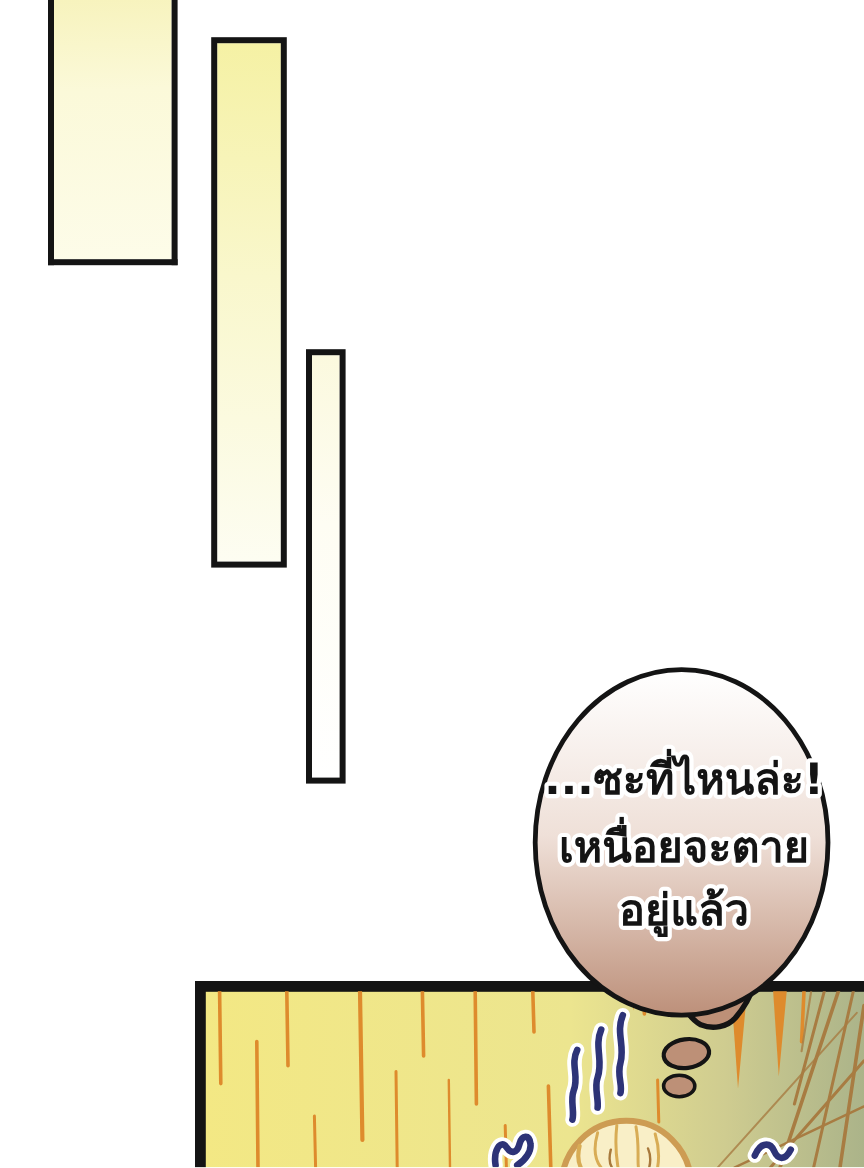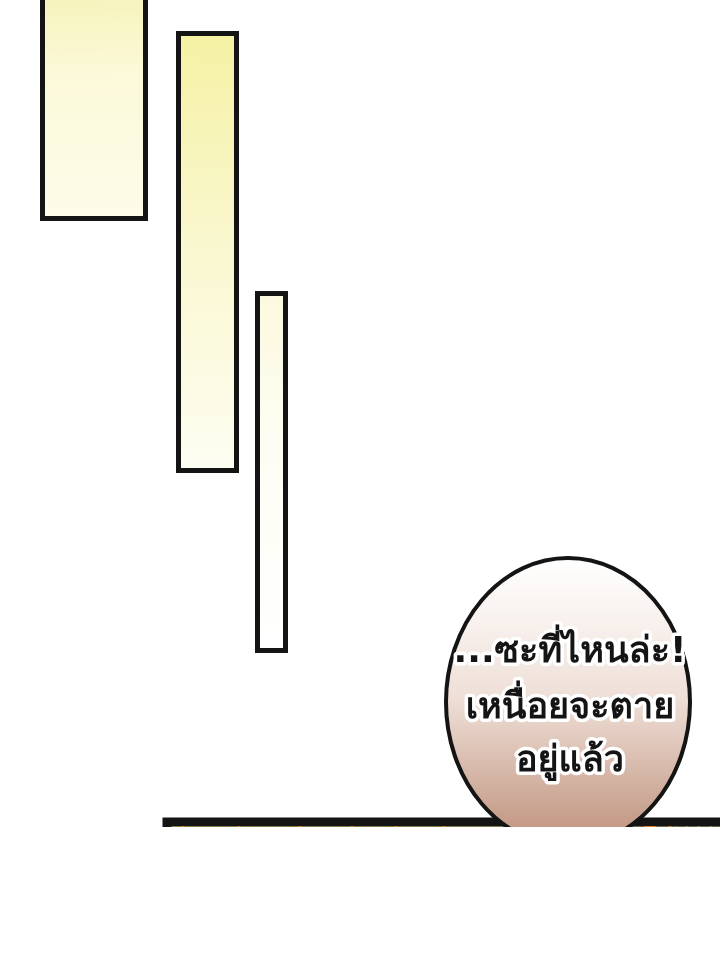--- a/index.html
+++ b/index.html
@@ -1,17 +1,17 @@
 <!DOCTYPE html>
 <html><head>
 <meta charset="utf-8">
 <style>
   html,body{margin:0;padding:0;background:#fff;}
   .page{
-    position:relative;width:720px;height:827px;overflow:hidden;
+    position:relative;width:720px;height:973px;overflow:hidden;
     background:#ffffff;
     font-family:"DejaVu Sans", sans-serif;
   }
   .gutter-rect{
     position:absolute;box-sizing:border-box;border:5px solid #141414;
   }
   #gutter1{
     left:40px;top:0;width:108px;height:221px;border-top:none;
     background:linear-gradient(178deg,#f7f3bd 0%,#fbf9d9 35%,#fdfce9 100%);
   }

